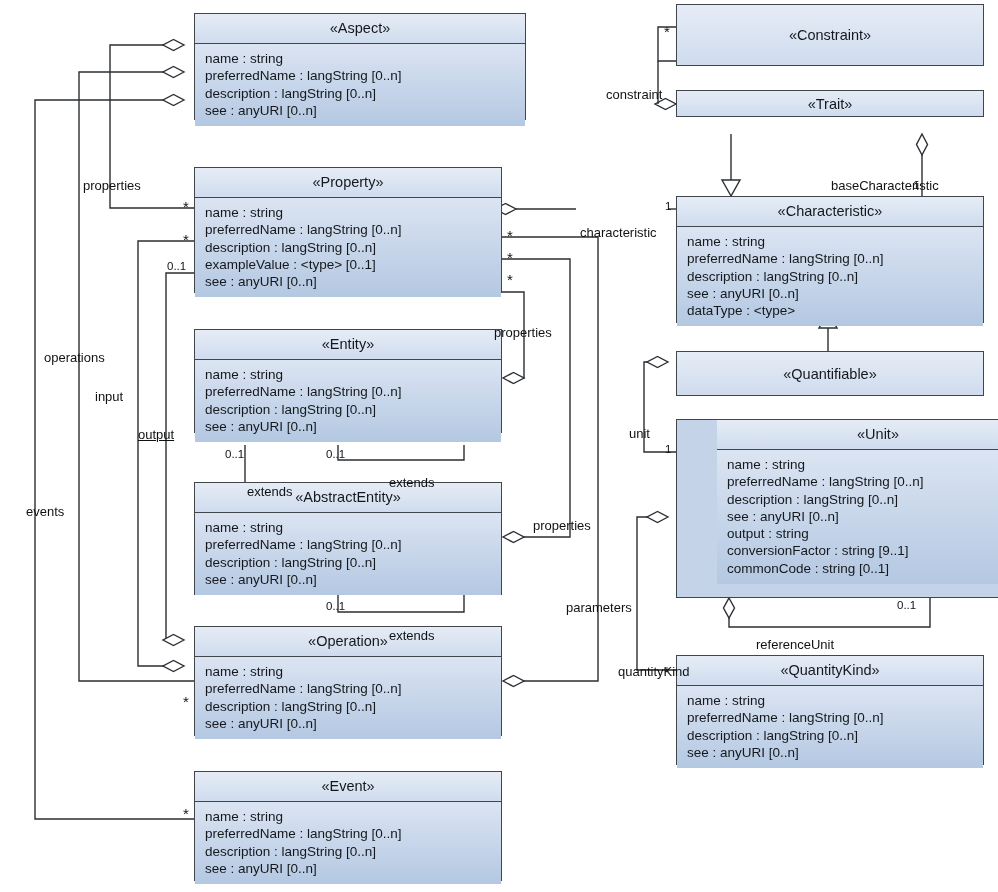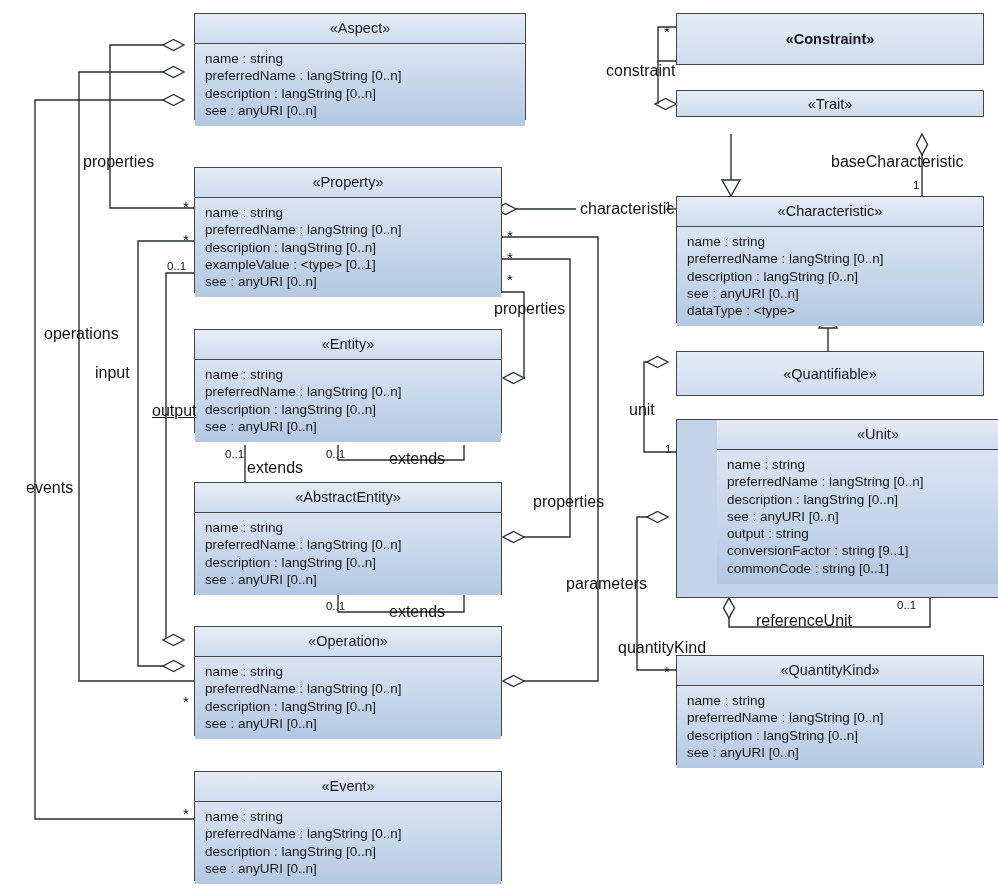--- a/index.html
+++ b/index.html
@@ -43,24 +43,25 @@
     white-space:nowrap;
     color:#15181c;
   }
   .umlbox.headeronly{
     background:linear-gradient(to bottom,#e3eaf5 0%,#c0d1e7 100%);
   }
 
   
   .elabel{
     position:absolute;
-    font-size:16px;
+    font-size:13px;
     color:#101213;
     white-space:nowrap;
     line-height:12px;
+    margin-top:24px;
   }
   .mult{
     position:absolute;
     font-size:11.5px;
     color:#101213;
     white-space:nowrap;
     line-height:11px;
   }
   .star{
     position:absolute;
@@ -195,21 +196,21 @@
   <div class="umlbox" style="left:194px;top:771px;width:308px;height:110px;">
     <div class="hdr">«Event»</div>
     <div class="body">
       <div class="attr">name : string</div>
       <div class="attr">preferredName : langString [0..n]</div>
       <div class="attr">description : langString [0..n]</div>
       <div class="attr">see : anyURI [0..n]</div>
     </div>
   </div>
 
-  <div class="umlbox headeronly" style="left:676px;top:13px;width:308px;height:52px;font-weight:bold;">
+  <div class="umlbox headeronly" style="left:676px;top:4px;width:308px;height:62px;">
     <div class="hdr only">«Constraint»</div>
   </div>
 
   <div class="umlbox headeronly" style="left:676px;top:90px;width:308px;height:27px;">
     <div class="hdr only">«Trait»</div>
   </div>
 
   <div class="umlbox" style="left:676px;top:196px;width:308px;height:127px;">
     <div class="hdr">«Characteristic»</div>
     <div class="body">
@@ -244,21 +245,21 @@
       <div class="attr">name : string</div>
       <div class="attr">preferredName : langString [0..n]</div>
       <div class="attr">description : langString [0..n]</div>
       <div class="attr">see : anyURI [0..n]</div>
     </div>
   </div>
 
   <div class="elabel" style="left:83px;top:156px;">properties</div>
   <div class="elabel" style="left:44px;top:328px;">operations</div>
   <div class="elabel" style="left:95px;top:367px;">input</div>
-  <div class="elabel" style="left:152px;top:405px;text-decoration:underline;">output</div>
+  <div class="elabel" style="left:138px;top:405px;text-decoration:underline;">output</div>
   <div class="elabel" style="left:26px;top:482px;">events</div>
 
   <div class="elabel" style="left:247px;top:462px;">extends</div>
   <div class="elabel" style="left:389px;top:453px;">extends</div>
   <div class="elabel" style="left:389px;top:606px;">extends</div>
 
   <div class="elabel" style="left:580px;top:203px;">characteristic</div>
   <div class="elabel" style="left:494px;top:303px;">properties</div>
   <div class="elabel" style="left:533px;top:496px;">properties</div>
   <div class="elabel" style="left:566px;top:578px;">parameters</div>

